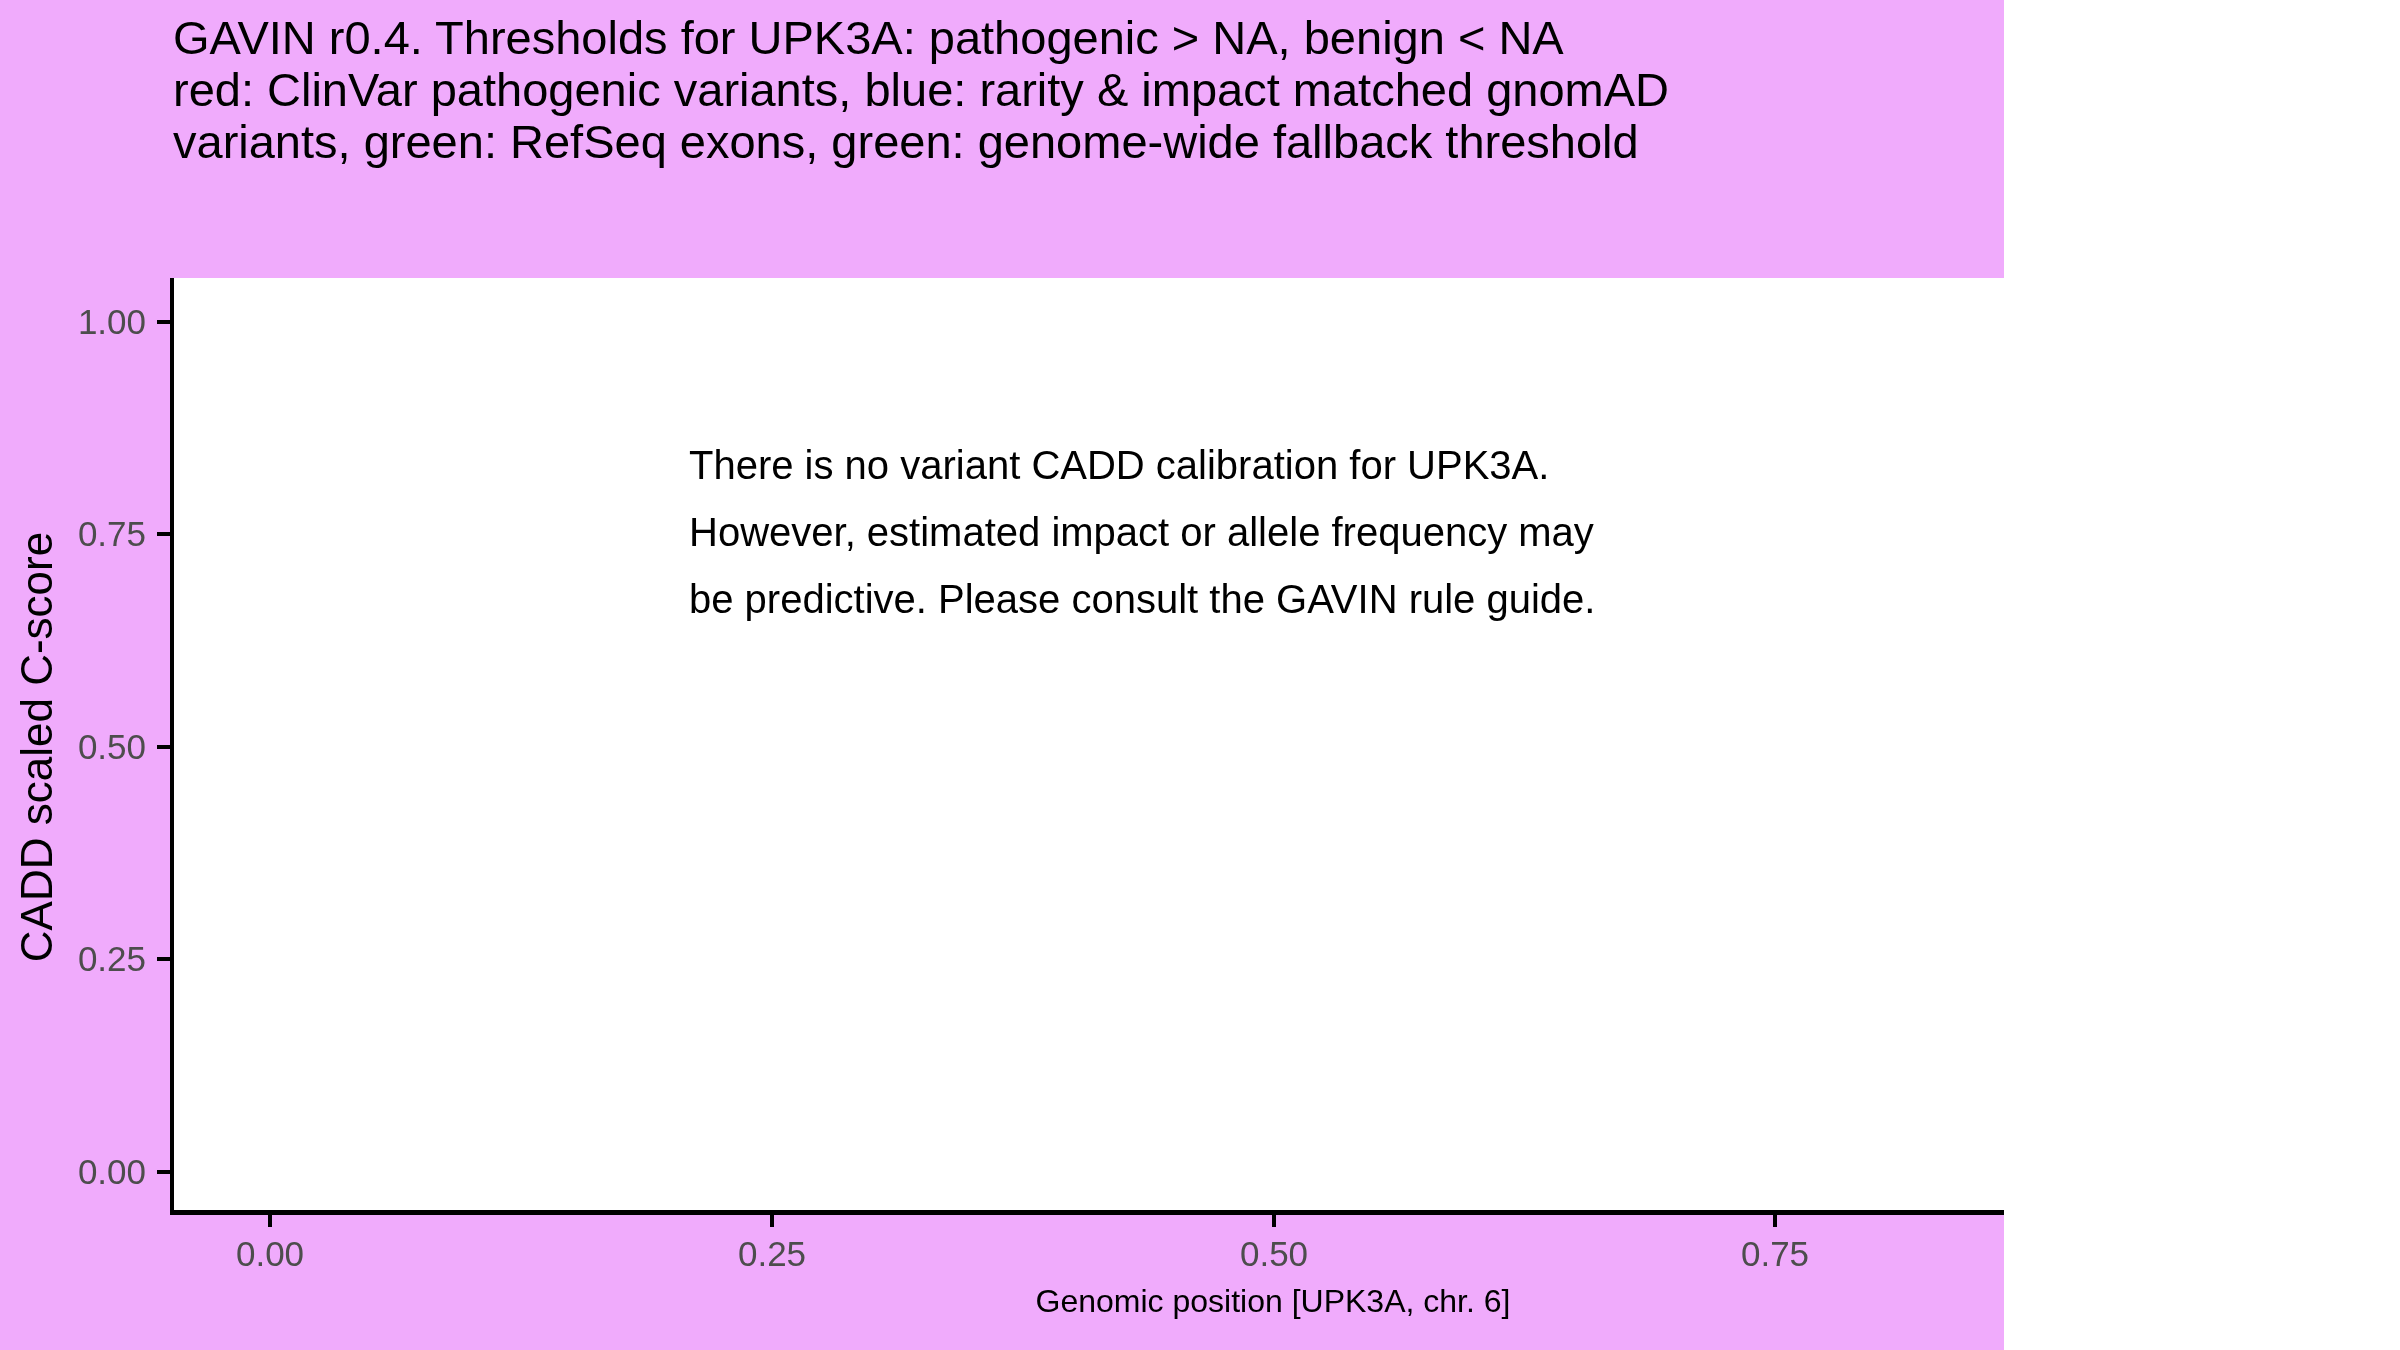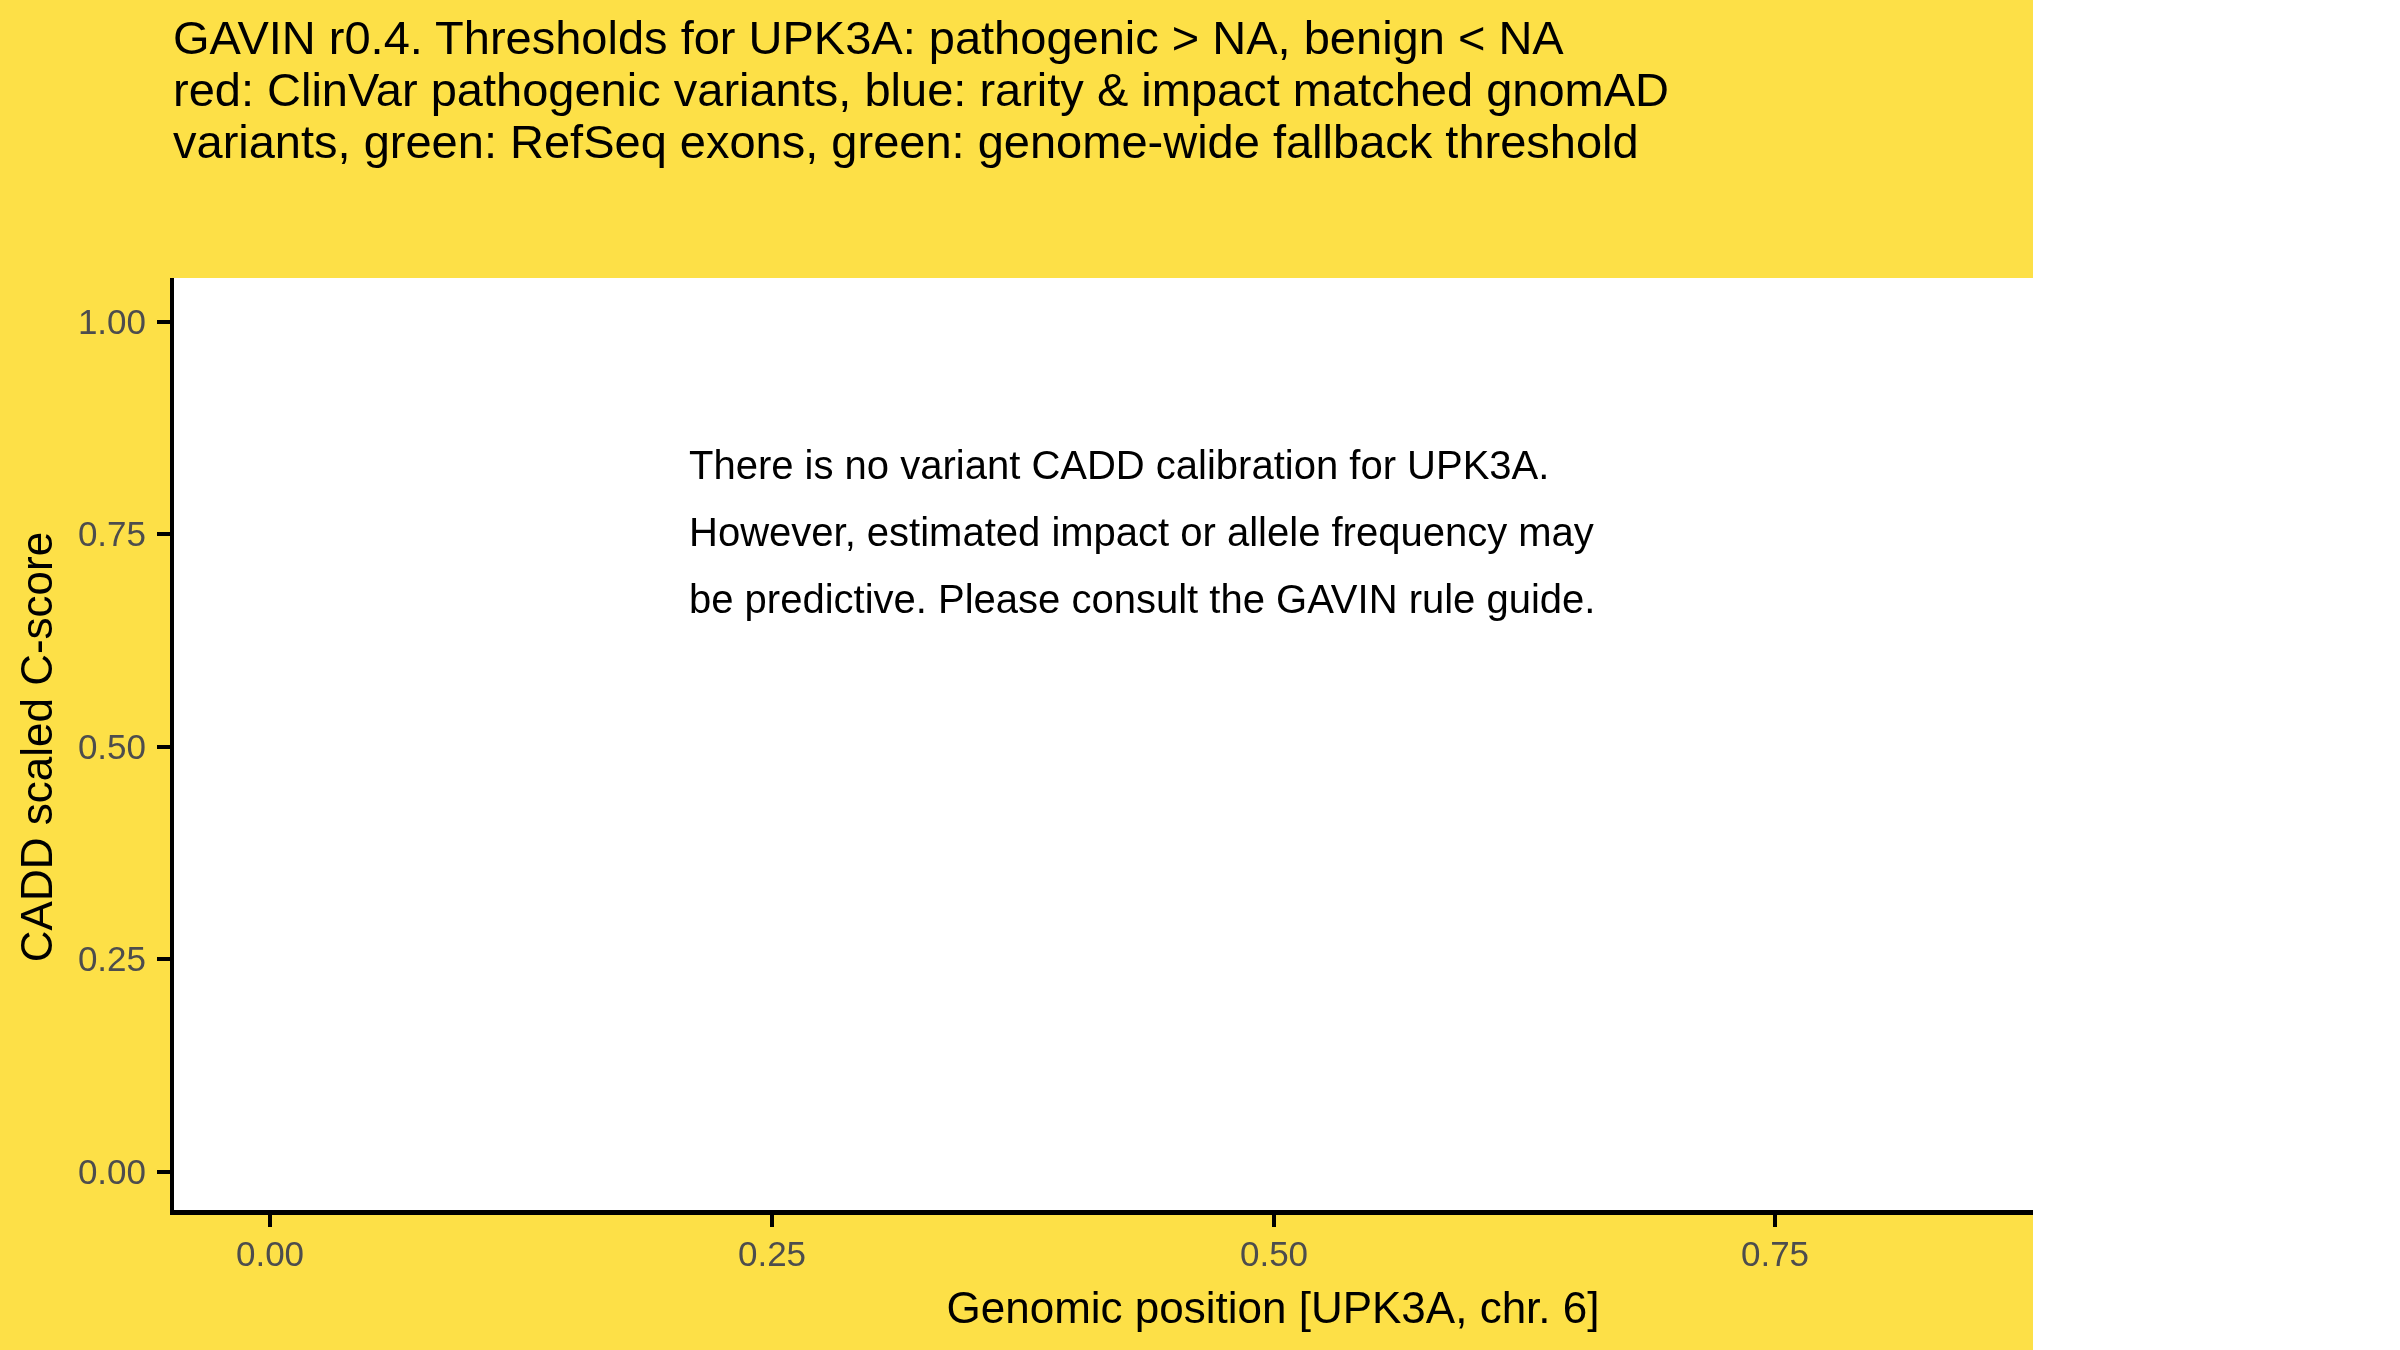--- a/index.html
+++ b/index.html
@@ -1,23 +1,22 @@
 <!DOCTYPE html>
 <html><head>
 <meta charset="utf-8">
 <style>
   html, body { margin: 0; padding: 0; background: #ffffff; }
   .figure {
     position: relative;
     width: 2004px;
     height: 1350px;
-    background: #fde047;
+    background: #f0abfc;
     font-family: "Liberation Sans", sans-serif;
     overflow: hidden;
-    padding-left: 29px;
   }
   
   .plot-title {
     position: absolute;
     left: 173px;
     top: 12px;
     font-size: 47px;
     line-height: 52px;
     color: #000000;
     white-space: nowrap;
@@ -76,21 +75,21 @@
     line-height: 36px;
     color: #4d4d4d;
   }
   
   .axis-title-x {
     position: absolute;
     left: 273px;
     top: 1283px;
     width: 2000px;
     text-align: center;
-    font-size: 44px;
+    font-size: 32px;
     color: #000000;
   }
   .axis-title-y {
     position: absolute;
     left: 37px;
     top: 747px;
     transform: translate(-50%, -50%) rotate(-90deg);
     font-size: 44px;
     color: #000000;
     white-space: nowrap;

